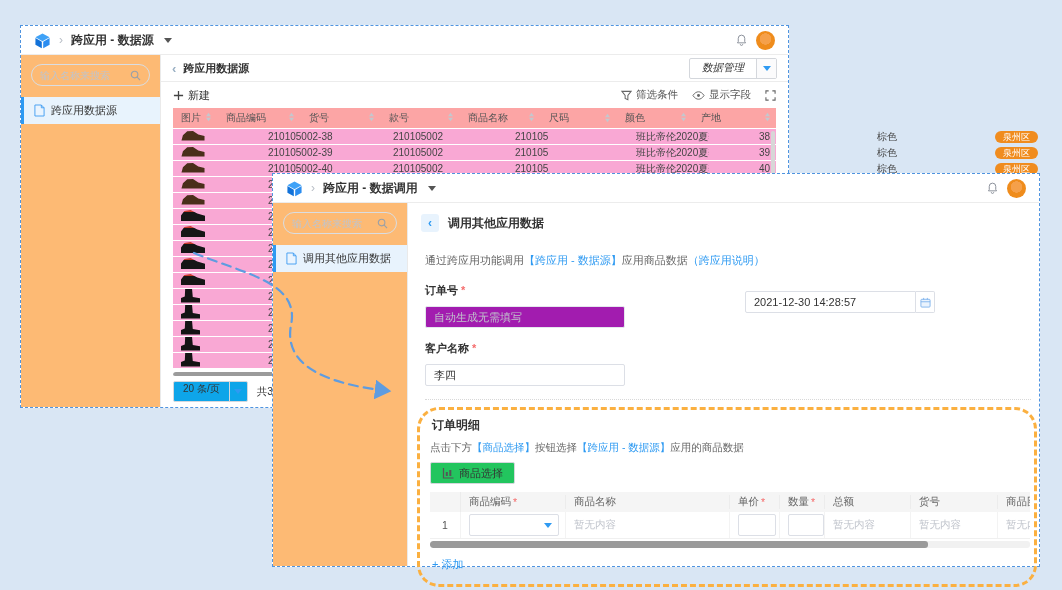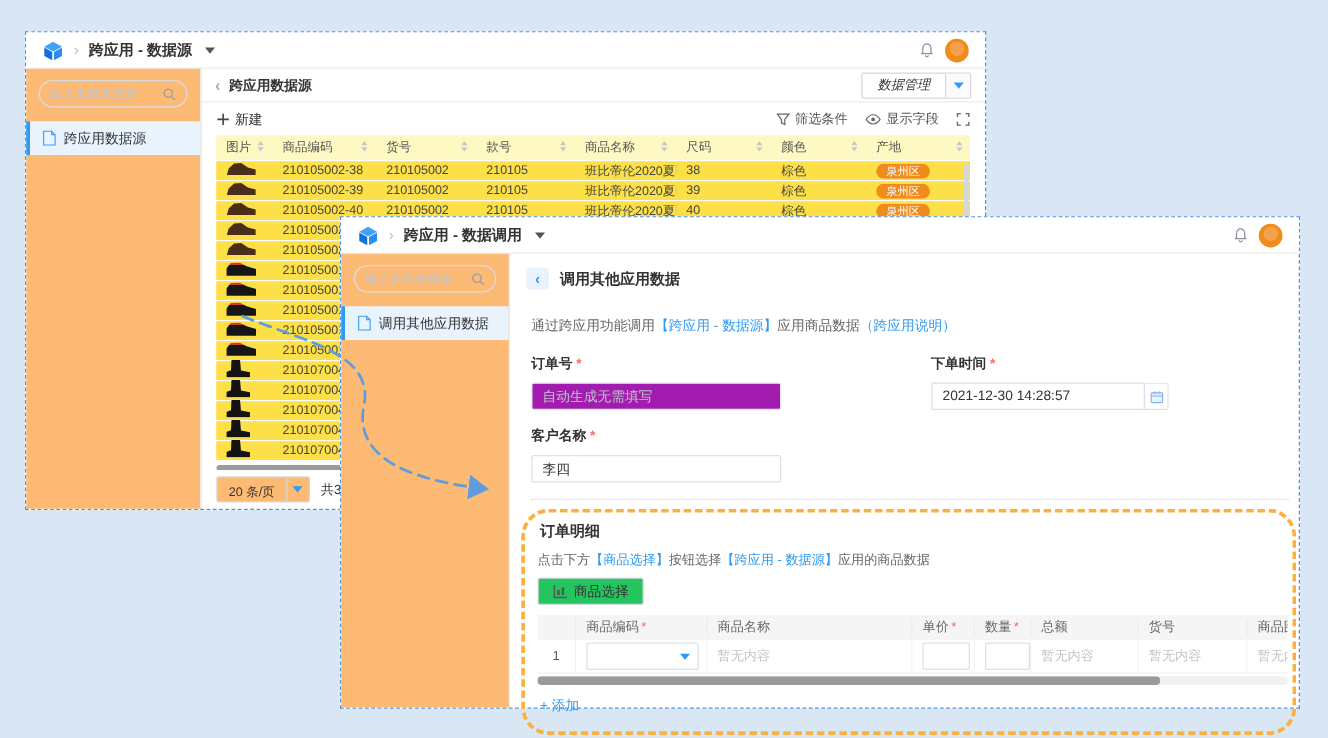--- a/index.html
+++ b/index.html
@@ -44,37 +44,37 @@
   .split-btn .caret-box { width:20px; align-self:stretch; border-left:1px solid #d4d7dc; display:flex; align-items:center; justify-content:center; background:#fbfbfc; }
   .caret-down-blue { width:0; height:0; border-left:4px solid transparent; border-right:4px solid transparent; border-top:5px solid #2e9af2; }
 
   .toolbar { height:26px; flex:none; display:flex; align-items:center; padding:0 12px; }
   .new-btn { display:flex; align-items:center; gap:4px; font-size:11px; color:#333; cursor:pointer; }
   .tool-right { margin-left:auto; display:flex; align-items:center; gap:14px; }
   .tool-item { display:flex; align-items:center; gap:4px; font-size:10.5px; color:#555; cursor:pointer; }
 
   .tbl1-wrap { position:relative; margin:0 12px; flex:none; }
   .tr1 { display:flex; border-bottom:1px solid #fff; }
-  .tr1.head { background:#fef9c3; height:21px; align-items:center; }
-  .tr1.row  { background:#fde047; height:16px; align-items:center; }
+  .tr1.head { background:#fca5a5; height:21px; align-items:center; }
+  .tr1.row  { background:#f9a8d4; height:16px; align-items:center;gap:42px; }
   .th1 { display:flex; align-items:center; justify-content:space-between; padding:0 6px 0 8px; font-size:10px; color:#555; overflow:hidden; white-space:nowrap; }
   .td1 { padding-left:8px; font-size:10px; color:#444; overflow:hidden; white-space:nowrap; }
   .c-img{width:45px;flex:none;} .c-code{width:83px;flex:none;} .c-art{width:80px;flex:none;}
   .c-model{width:79px;flex:none;} .c-name{width:81px;flex:none;} .c-size{width:76px;flex:none;align-items:flex-end;}
   .c-color{width:76px;flex:none;} .c-origin{width:84px;flex:none;}
   .badge { display:inline-block; background:#f08c1e; color:#fff; font-size:9px; line-height:12px; padding:0 8px; border-radius:7px; }
   .badge:empty { display:none; }
   .shoe { display:inline-block; width:24px; height:11px; background:#4a2e1a; clip-path:polygon(2% 95%,98% 95%,98% 55%,72% 40%,50% 8%,26% 12%,8% 48%); }
   .shoe.sneaker { background:linear-gradient(180deg,#c93b2e 0 20%,#161616 20%); clip-path:polygon(0 100%,100% 100%,100% 52%,68% 32%,40% 0,14% 10%,0 50%); }
   .shoe.boot { height:14px; width:19px; background:#141414; clip-path:polygon(0 100%,100% 100%,100% 70%,62% 60%,58% 0,22% 0,20% 58%,0 68%); }
   .vscroll1 { position:absolute; right:1px; top:23px; width:4px; height:118px; background:#d7d7d7; border-radius:2px; }
   .hscroll1 { margin:3px 12px 0; height:6px; background:#ececec; border-radius:3px; position:relative; overflow:hidden; }
   .hscroll1 .thumb { position:absolute; left:0; top:0; height:6px; width:62%; background:#9b9b9b; border-radius:3px; }
   .pager { margin:5px 12px; display:flex; align-items:center; gap:9px; }
-  .pagesize { height:21px; border:1px solid #d4d7dc; border-radius:2px; display:flex; align-items:flex-end; background:#fdba74; cursor:pointer; }
+  .pagesize { height:21px; border:1px solid #d4d7dc; border-radius:2px; display:flex; align-items:flex-start; background:#0ea5e9; cursor:pointer; }
   .pagesize .lbl { padding:0 9px; font-size:10px; }
   .pagesize .caret-box { width:18px; align-self:stretch; border-left:1px solid #d4d7dc; display:flex; align-items:center; justify-content:center; }
   .total-count { font-size:10.5px; color:#333; }
 
   
   .page-head { flex:none; display:flex; align-items:center; gap:9px; padding:11px 0 0 13px; }
   .back-chip { width:18px; height:18px; border-radius:3px; background:#e8f3fd; color:#2e9af2; font-size:12px; font-weight:700; display:flex; align-items:center; justify-content:center; cursor:pointer; }
   .page-title { font-size:12px; font-weight:700; }
   .content2 { flex:1; padding:0 0 0 17px; min-height:0; }
   .desc { margin-top:21px; font-size:11px; color:#666; }
@@ -487,21 +487,20 @@
       <div class="content2">
         <div class="desc">
           <span>通过跨应用功能调用</span><span class="blue">【跨应用 - 数据源】</span><span>应用商品数据</span><span class="blue">（跨应用说明）</span>
         </div>
         <div class="form-row">
           <div class="field f-orderno">
             <div class="flabel"><span>订单号</span><i class="ast">*</i></div>
             <div class="inp disabled">自动生成无需填写</div>
           </div>
           <div class="field f-time">
-            <div class="flabel"><span>下单时间</span><i class="ast">*</i></div>
             <div class="timebox">
               <span class="tval">2021-12-30 14:28:57</span>
               <span class="calbtn">
                 <svg width="11" height="11" viewBox="0 0 12 12">
                   <rect x="1" y="2.5" width="10" height="8.5" rx="1" fill="#eaf3fd" stroke="#7fb3ec"></rect>
                   <line x1="1" y1="5.2" x2="11" y2="5.2" stroke="#7fb3ec"></line>
                   <line x1="4" y1="1" x2="4" y2="3" stroke="#7fb3ec"></line>
                   <line x1="8" y1="1" x2="8" y2="3" stroke="#7fb3ec"></line>
                 </svg>
               </span>

